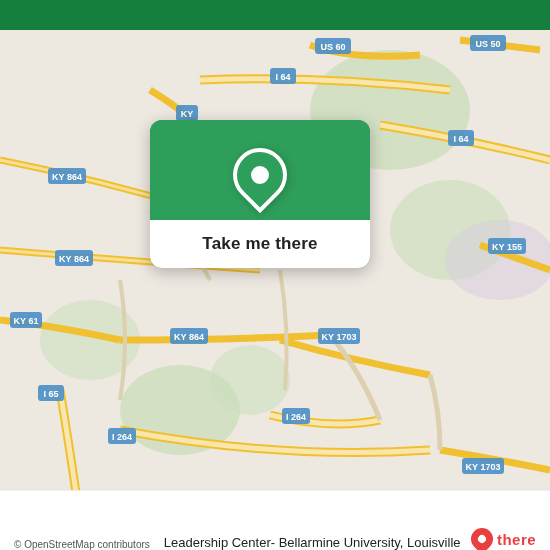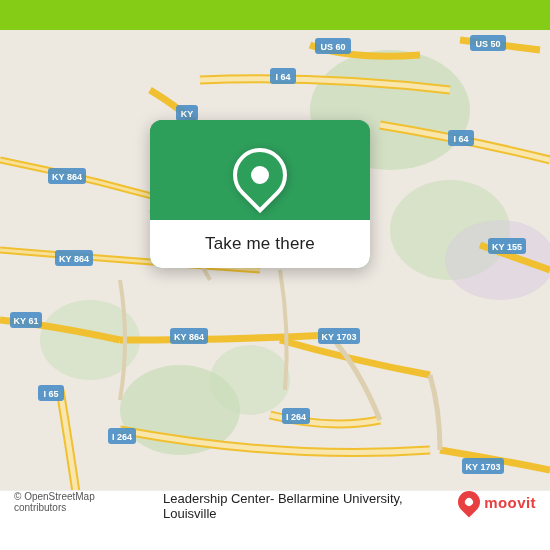--- a/index.html
+++ b/index.html
@@ -9,21 +9,21 @@
       overflow: hidden;
       font-family: Arial, sans-serif;
       position: relative;
     }
 
     
     #map-container {
       width: 550px;
       height: 550px;
       position: relative;
-      background-color: #84cc16;
+      background-color: #15803d;
       overflow: hidden;
     }
 
     
     #map-svg {
       position: absolute;
       top: 0; left: 0;
       width: 100%; height: 100%;
     }
 
@@ -79,38 +79,38 @@
       width: 100%;
       background: white;
       display: flex;
       justify-content: center;
       align-items: center;
       padding: 14px 20px;
     }
 
     .popup-button {
       font-size: 17px;
-      font-weight: 400;
+      font-weight: 700;
       color: #222;
       background: none;
       border: none;
       cursor: pointer;
       letter-spacing: 0.01em;
     }
 
     
     .bottom-bar {
       position: absolute;
       bottom: 0;
       left: 0;
       width: 100%;
       height: 60px;
       background: white;
       display: flex;
-      align-items: flex-start;
+      align-items: flex-end;
       padding: 0 14px;
       border-top: 1px solid #eee;
     }
 
     .bottom-bar-logo {
       margin-left: auto;
       display: flex;
       align-items: center;
       gap: 4px;
     }
@@ -268,16 +268,16 @@
     <div class="popup-button-area">
       <button class="popup-button">Take me there</button>
     </div>
   </div>
 
   <div class="bottom-bar">
     <span class="attribution">© OpenStreetMap contributors</span>
     <span class="bottom-place">Leadership Center- Bellarmine University, Louisville</span>
     <div class="bottom-bar-logo">
       <div class="moovit-pin"></div>
-      <span class="moovit-text">moovit</span>
+      <span class="moovit-text">there</span>
     </div>
   </div>
 </div>
 
 </body></html>

